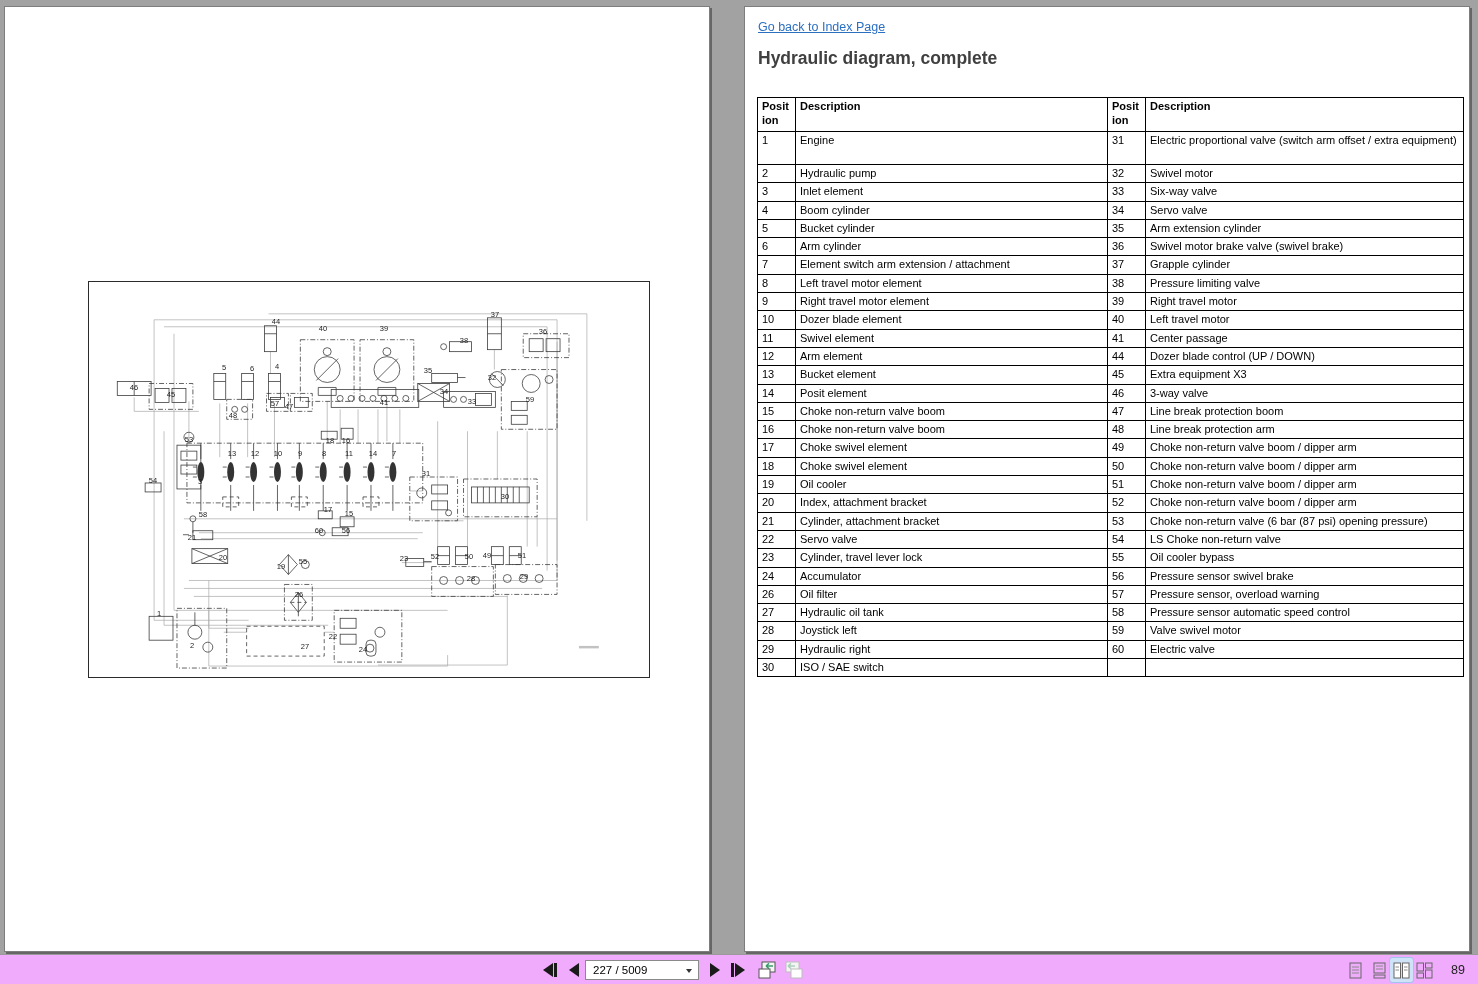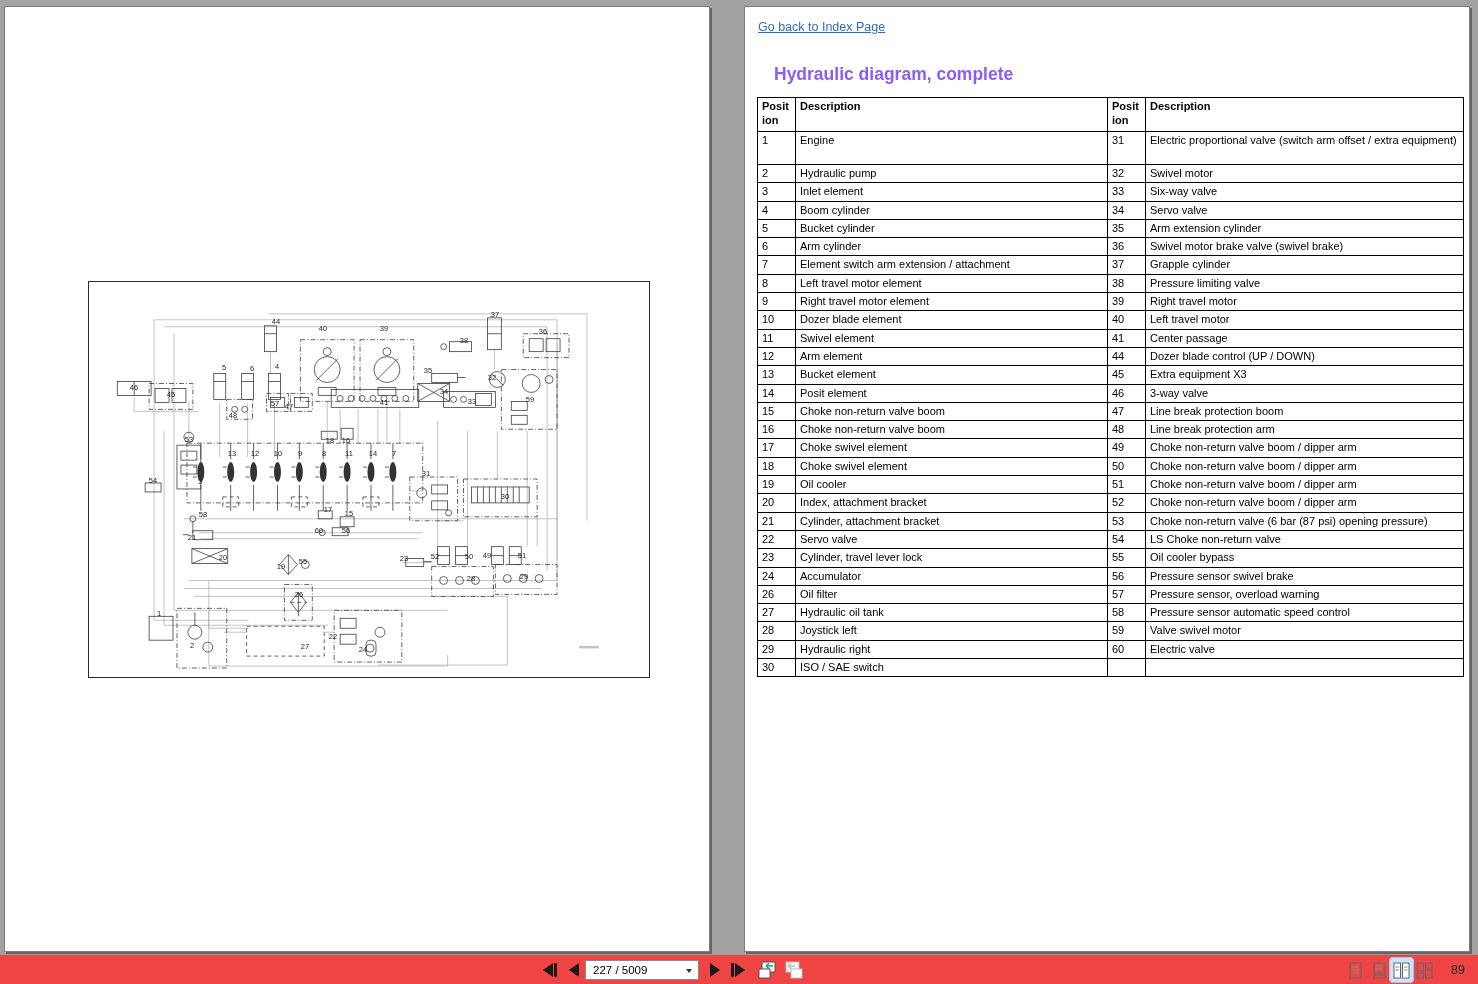--- a/index.html
+++ b/index.html
@@ -22,38 +22,38 @@
           font-size:7.5px;color:#1d1d1d;line-height:1;white-space:nowrap;}
   .g{stroke:#a9a9a9;fill:none;stroke-width:.7;}
   .s{stroke:#3c3c3c;fill:none;stroke-width:.8;}
   .dd{stroke:#3c3c3c;fill:none;stroke-width:.8;stroke-dasharray:5 2 1 2;}
   .dsh{stroke:#3c3c3c;fill:none;stroke-width:.8;stroke-dasharray:4 3;}
   .f{fill:#333;stroke:none;}
 
   
   .back-link{position:absolute;left:13px;top:13px;font-size:12.5px;
              color:#2b6fc2;text-decoration:underline;cursor:pointer;}
-  .doc-title{position:absolute;left:13px;top:41px;margin:16px;font-size:17.5px;
-             font-weight:bold;color:#8b5cf6;}
+  .doc-title{position:absolute;left:13px;top:41px;margin:0;font-size:17.5px;
+             font-weight:bold;color:#404040;}
   table.legend{position:absolute;left:12px;top:75px;width:706px;
                border-collapse:collapse;table-layout:fixed;margin-top:15px;}
   table.legend th,table.legend td{border:1px solid #000;font-size:11px;
                padding:1px 4px 2px 4px;vertical-align:top;color:#000;
                overflow:hidden;line-height:1.3;}
   table.legend th{font-weight:bold;text-align:left;height:30px;}
   col.c-pos{width:38px;}
   col.c-desc1{width:312px;}
   col.c-desc2{width:318px;}
   table.legend td{height:14px;}
   #legend-body tr:first-child td{height:29px;}
   #legend-body tr:first-child td:nth-child(4){text-align:justify;}
 
   
   .toolbar{position:absolute;left:0;top:954px;width:1478px;height:30px;
-           background:#ef4444;border-top:1px solid #9a9a9a;}
+           background:#f0abfc;border-top:1px solid #9a9a9a;}
   .tbtn{position:absolute;top:4px;width:20px;height:22px;display:flex;
         align-items:center;justify-content:center;cursor:pointer;}
   .combo{position:absolute;left:585px;top:5px;width:114px;height:20px;
          background:#fff;border:1px solid #8a8a8a;box-sizing:border-box;
          font-size:11.5px;color:#000;display:flex;align-items:center;
          padding-left:7px;cursor:default;}
   .combo .caret{position:absolute;right:6px;top:8px;width:0;height:0;
          border-left:3.5px solid transparent;border-right:3.5px solid transparent;
          border-top:4px solid #333;}
   .layout-btn{position:absolute;top:3px;width:23px;height:24px;display:flex;

